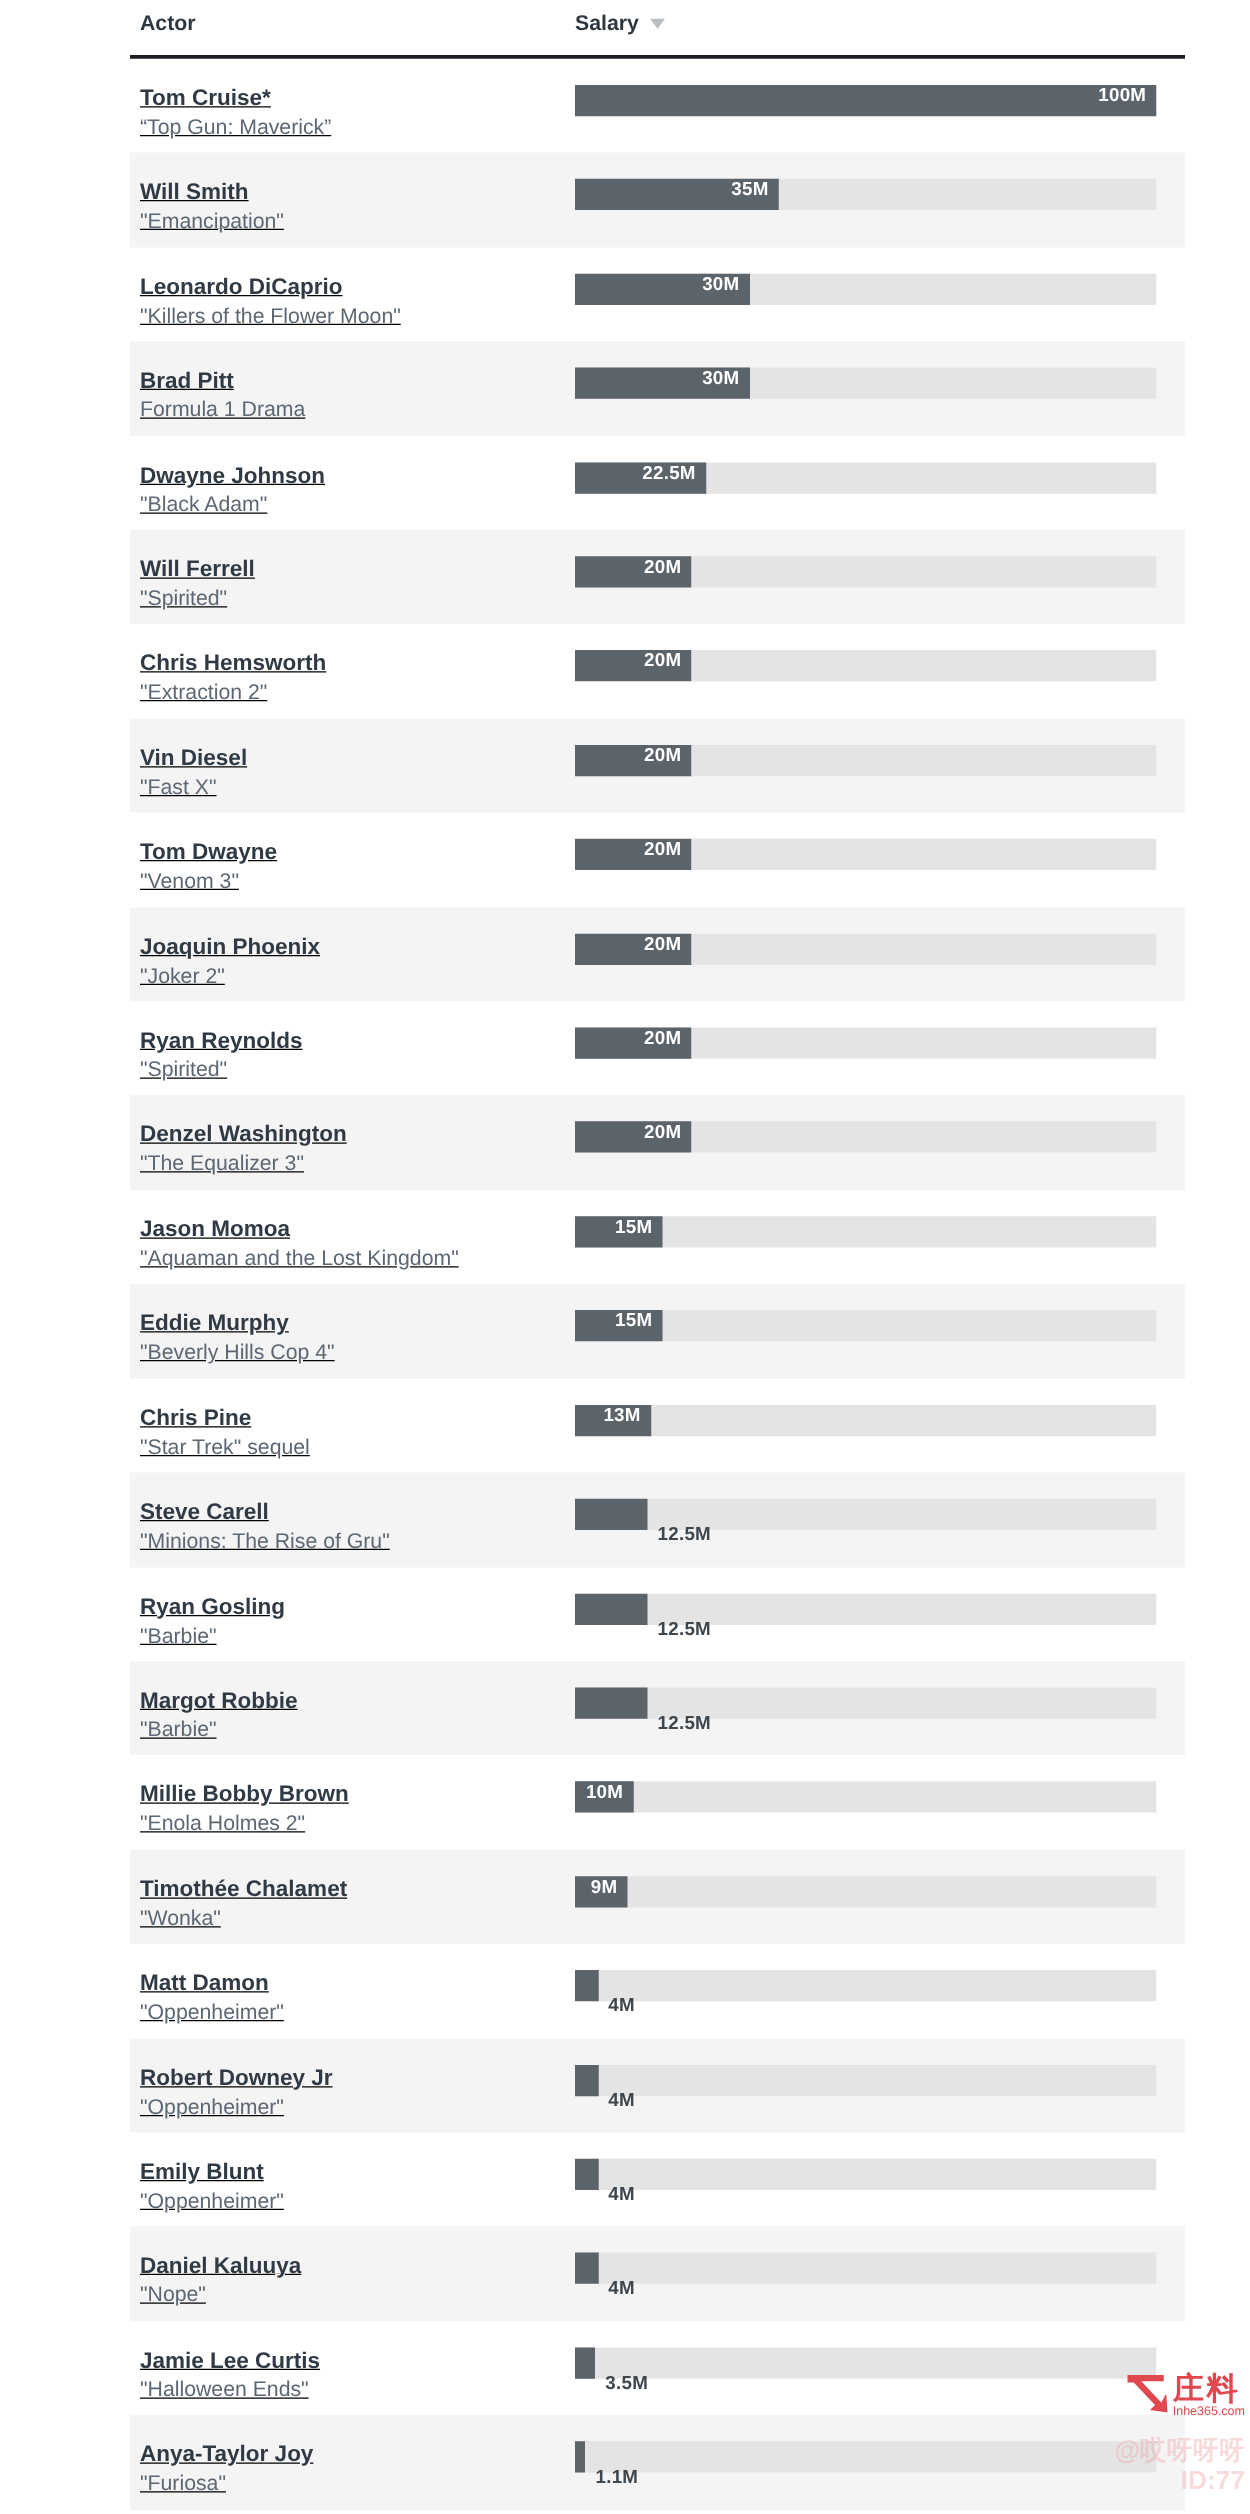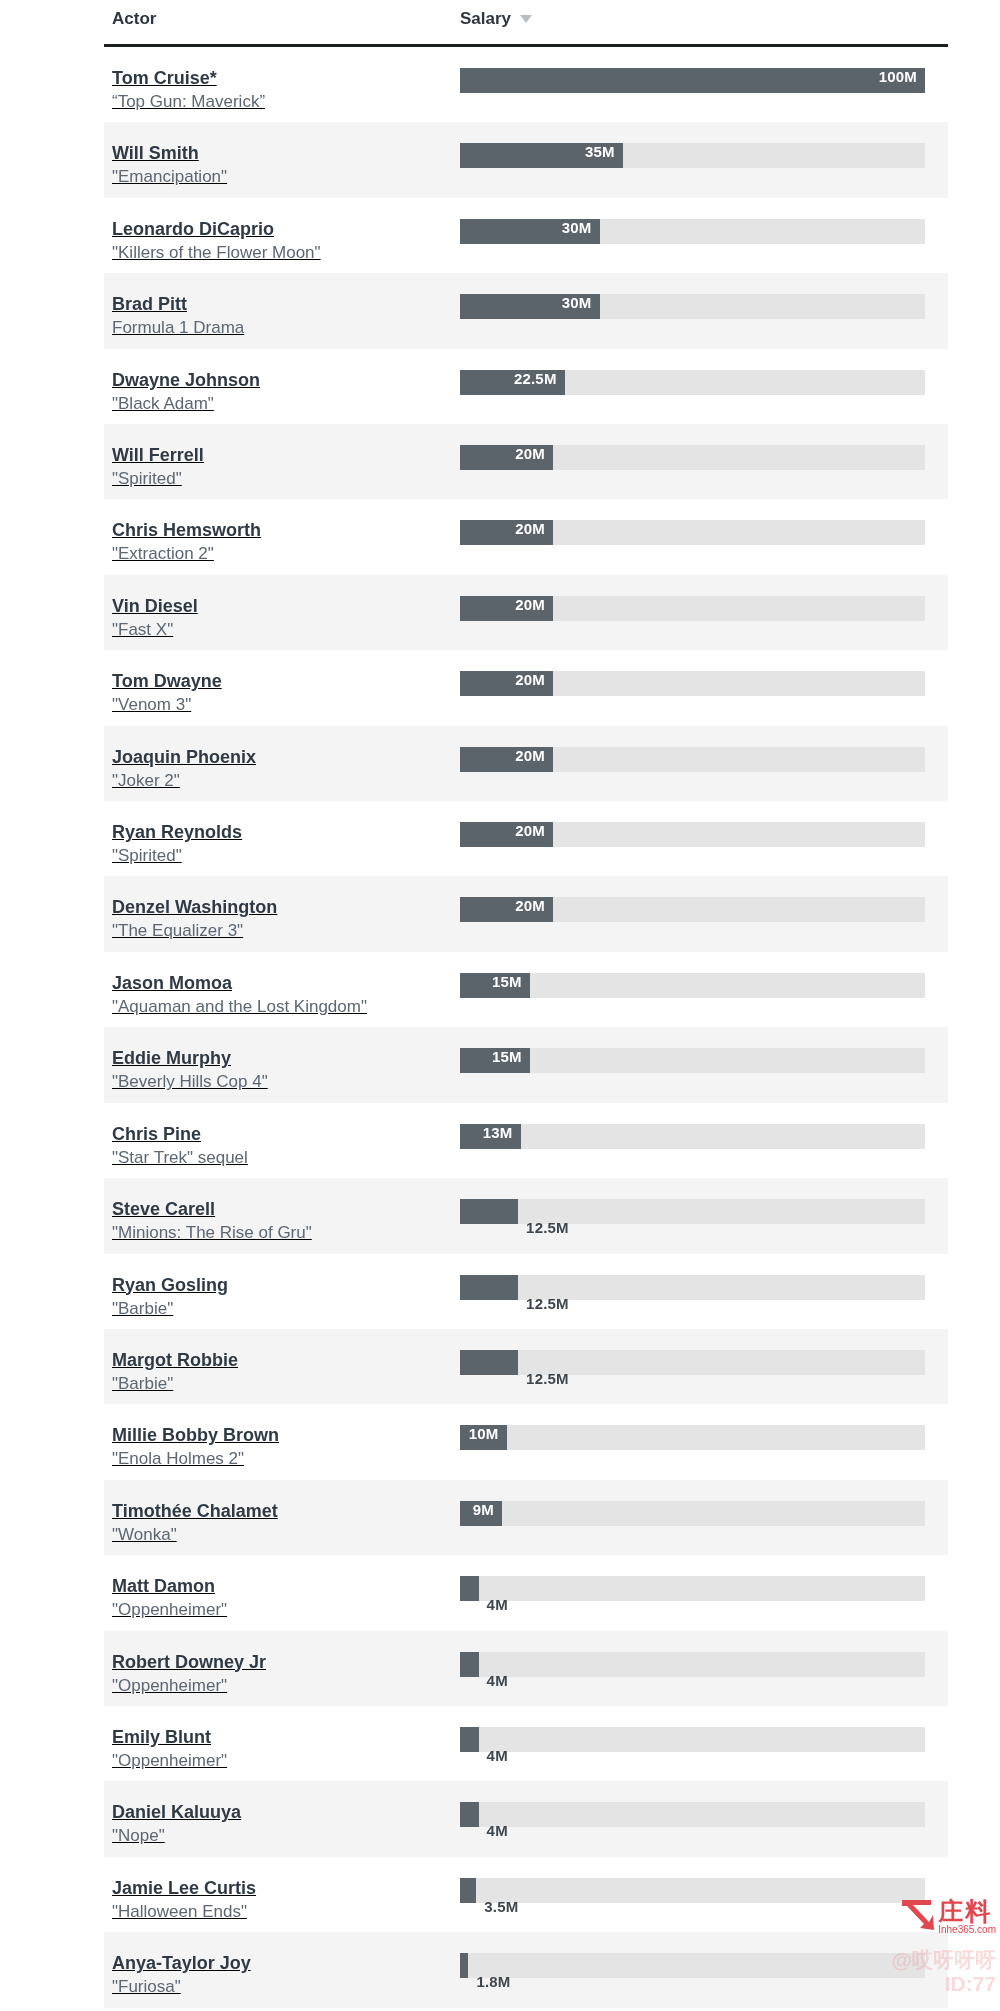--- a/index.html
+++ b/index.html
@@ -378,21 +378,21 @@
         </div>
       </div>
       <div class="row even">
         <div class="cell-actor">
           <div class="name">Anya-Taylor Joy</div>
           <div class="movie">"Furiosa"</div>
         </div>
         <div class="cell-salary">
           <div class="track">
             <div class="bar" style="width:8.4px"></div>
-            <span class="val-out" style="left:16.4px">1.8M</span>
+            <span class="val-out" style="left:16.4px">1.1M</span>
           </div>
         </div>
       </div>
     </div>
 </div>
 
 <div class="wm">
   <div class="wm-top">
     <span>
       <svg width="36" height="34" viewBox="0 0 36 34">

